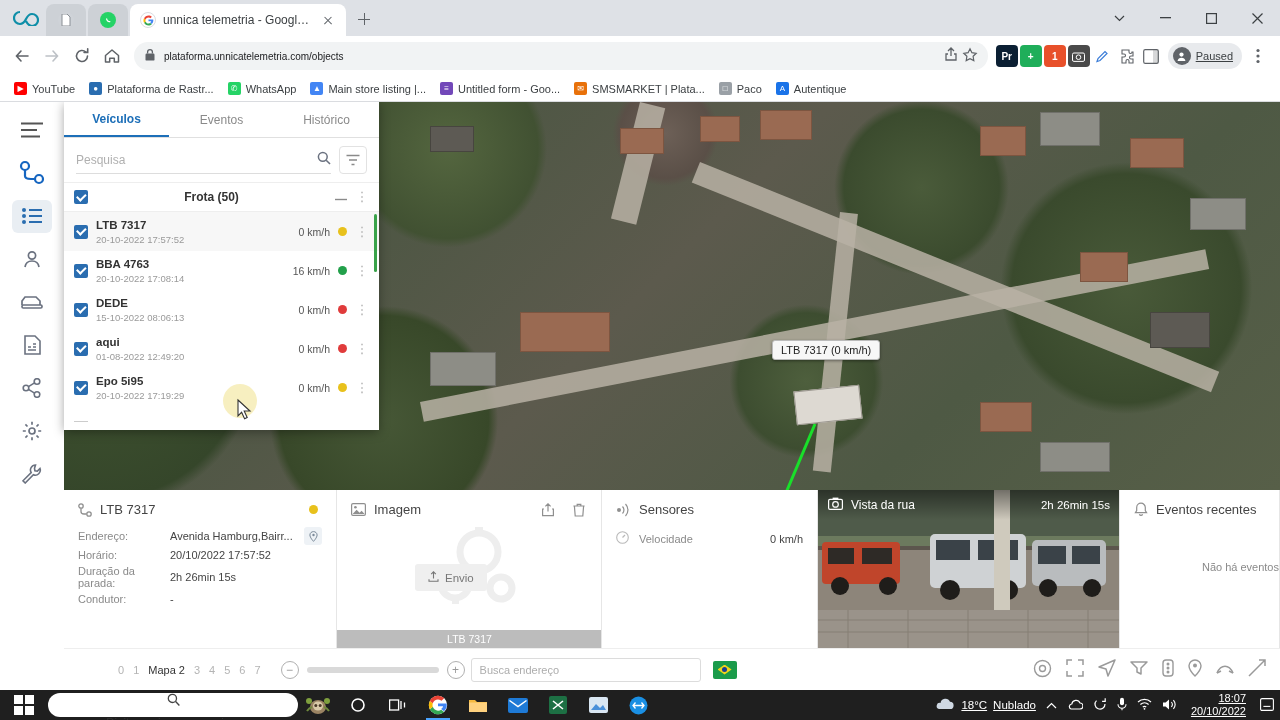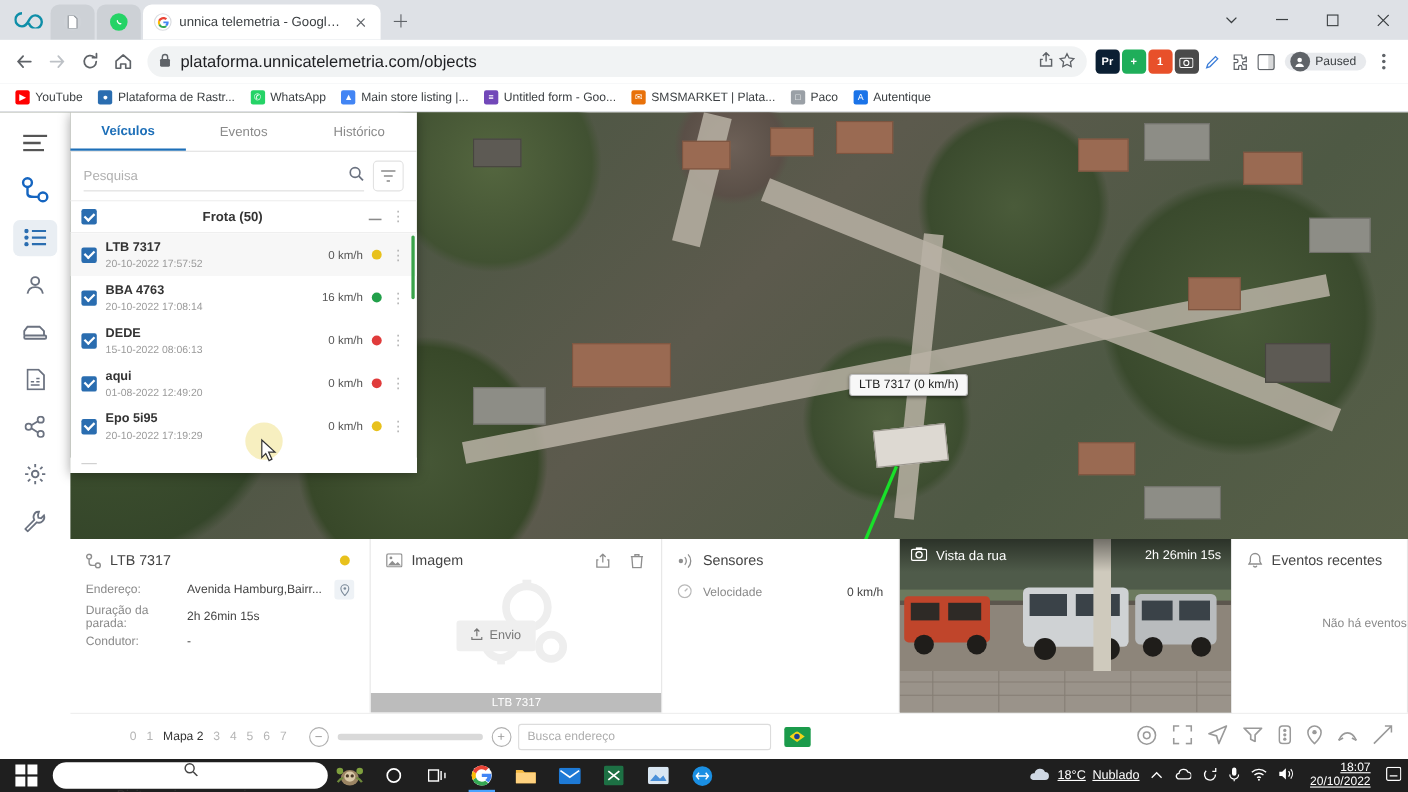--- a/index.html
+++ b/index.html
@@ -41,26 +41,26 @@
   .win-controls { position: absolute; right: 0; top: 0; height: 36px; display: flex; align-items: center; }
   .win-btn { width: 46px; height: 36px; display: flex; align-items: center; justify-content: center; color: #3c4043; font-size: 13px; }
 
   .toolbar { height: 40px; background: #fff; display: flex; align-items: center; padding: 0 8px; gap: 2px; }
   .nav-btn { width: 28px; height: 28px; display: flex; align-items: center; justify-content: center; color: #5f6368; border-radius: 50%; }
   .nav-btn.dim { color: #bdc1c6; }
   .omnibox {
     flex: 1; height: 28px; background: #f1f3f4; border-radius: 14px; display: flex; align-items: center;
     padding: 0 10px; gap: 8px; margin: 0 6px; position: relative;
   }
-  .omnibox .url { font-size: 15px; color: #202124; }
+  .omnibox .url { font-size: 10px; color: #202124; }
   .omni-right { display: flex; align-items: center; gap: 3px; margin-left: auto; }
   .ext-icon { width: 22px; height: 22px; border-radius: 4px; display: flex; align-items: center; justify-content: center; font-size: 10px; color: #fff; font-weight: bold; }
   .profile-pill {
-    height: 16px; border-radius: 13px; background: #e8eaed; display: flex; align-items: center; gap: 5px;
-    padding: 0 9px 0 5px; font-size: 11px; color: #3c4043; margin-left: 4px;
+    height: 26px; border-radius: 13px; background: #e8eaed; display: flex; align-items: center; gap: 5px;
+    padding: 0 9px 0 5px; font-size: 11px; color: #3c4043; margin-left: 4px; text-decoration: underline;
   }
   .profile-pill .avatar-circle { width: 18px; height: 18px; border-radius: 50%; background: #5f6368; display: flex; align-items: center; justify-content: center; }
 
   .bookmarks { height: 26px; background: #fff; display: flex; align-items: center; padding: 0 8px; gap: 2px; border-bottom: 1px solid #dadce0; }
   .bm { display: flex; align-items: center; gap: 5px; padding: 2px 6px; border-radius: 4px; font-size: 11px; color: #3c4043; white-space: nowrap; }
   .bm .bmico { width: 13px; height: 13px; border-radius: 2px; flex: 0 0 13px; display: flex; align-items: center; justify-content: center; font-size: 8px; color: #fff; }
 
   
   .app { position: absolute; left: 0; top: 102px; width: 1280px; height: 588px; background: #fff; overflow: hidden; }
 
@@ -599,20 +599,24 @@
         </div>
         <div class="kv">
           <span class="k">Endereço:</span>
           <span class="v">Avenida Hamburg,Bairr...</span>
           <span class="pin-btn">
             <svg width="9" height="11" viewBox="0 0 9 11">
                 <path d="M4.5 0.6c2 0 3.6 1.5 3.6 3.4 0 2.6-3.6 6.4-3.6 6.4S0.9 6.6 0.9 4C0.9 2.1 2.5.6 4.5.6z" fill="none" stroke="#7b8a99"></path>
                 <circle cx="4.5" cy="4" r="1.2" fill="#7b8a99"></circle>
               </svg>
           </span>
+        </div>
+        <div class="kv">
+          <span class="k">Horário:</span>
+          <span class="v">20/10/2022 17:57:52</span>
         </div>
         <div class="kv">
           <span class="k">Duração da parada:</span>
           <span class="v">2h 26min 15s</span>
         </div>
         <div class="kv">
           <span class="k">Condutor:</span>
           <span class="v">-</span>
         </div>
       </div>

